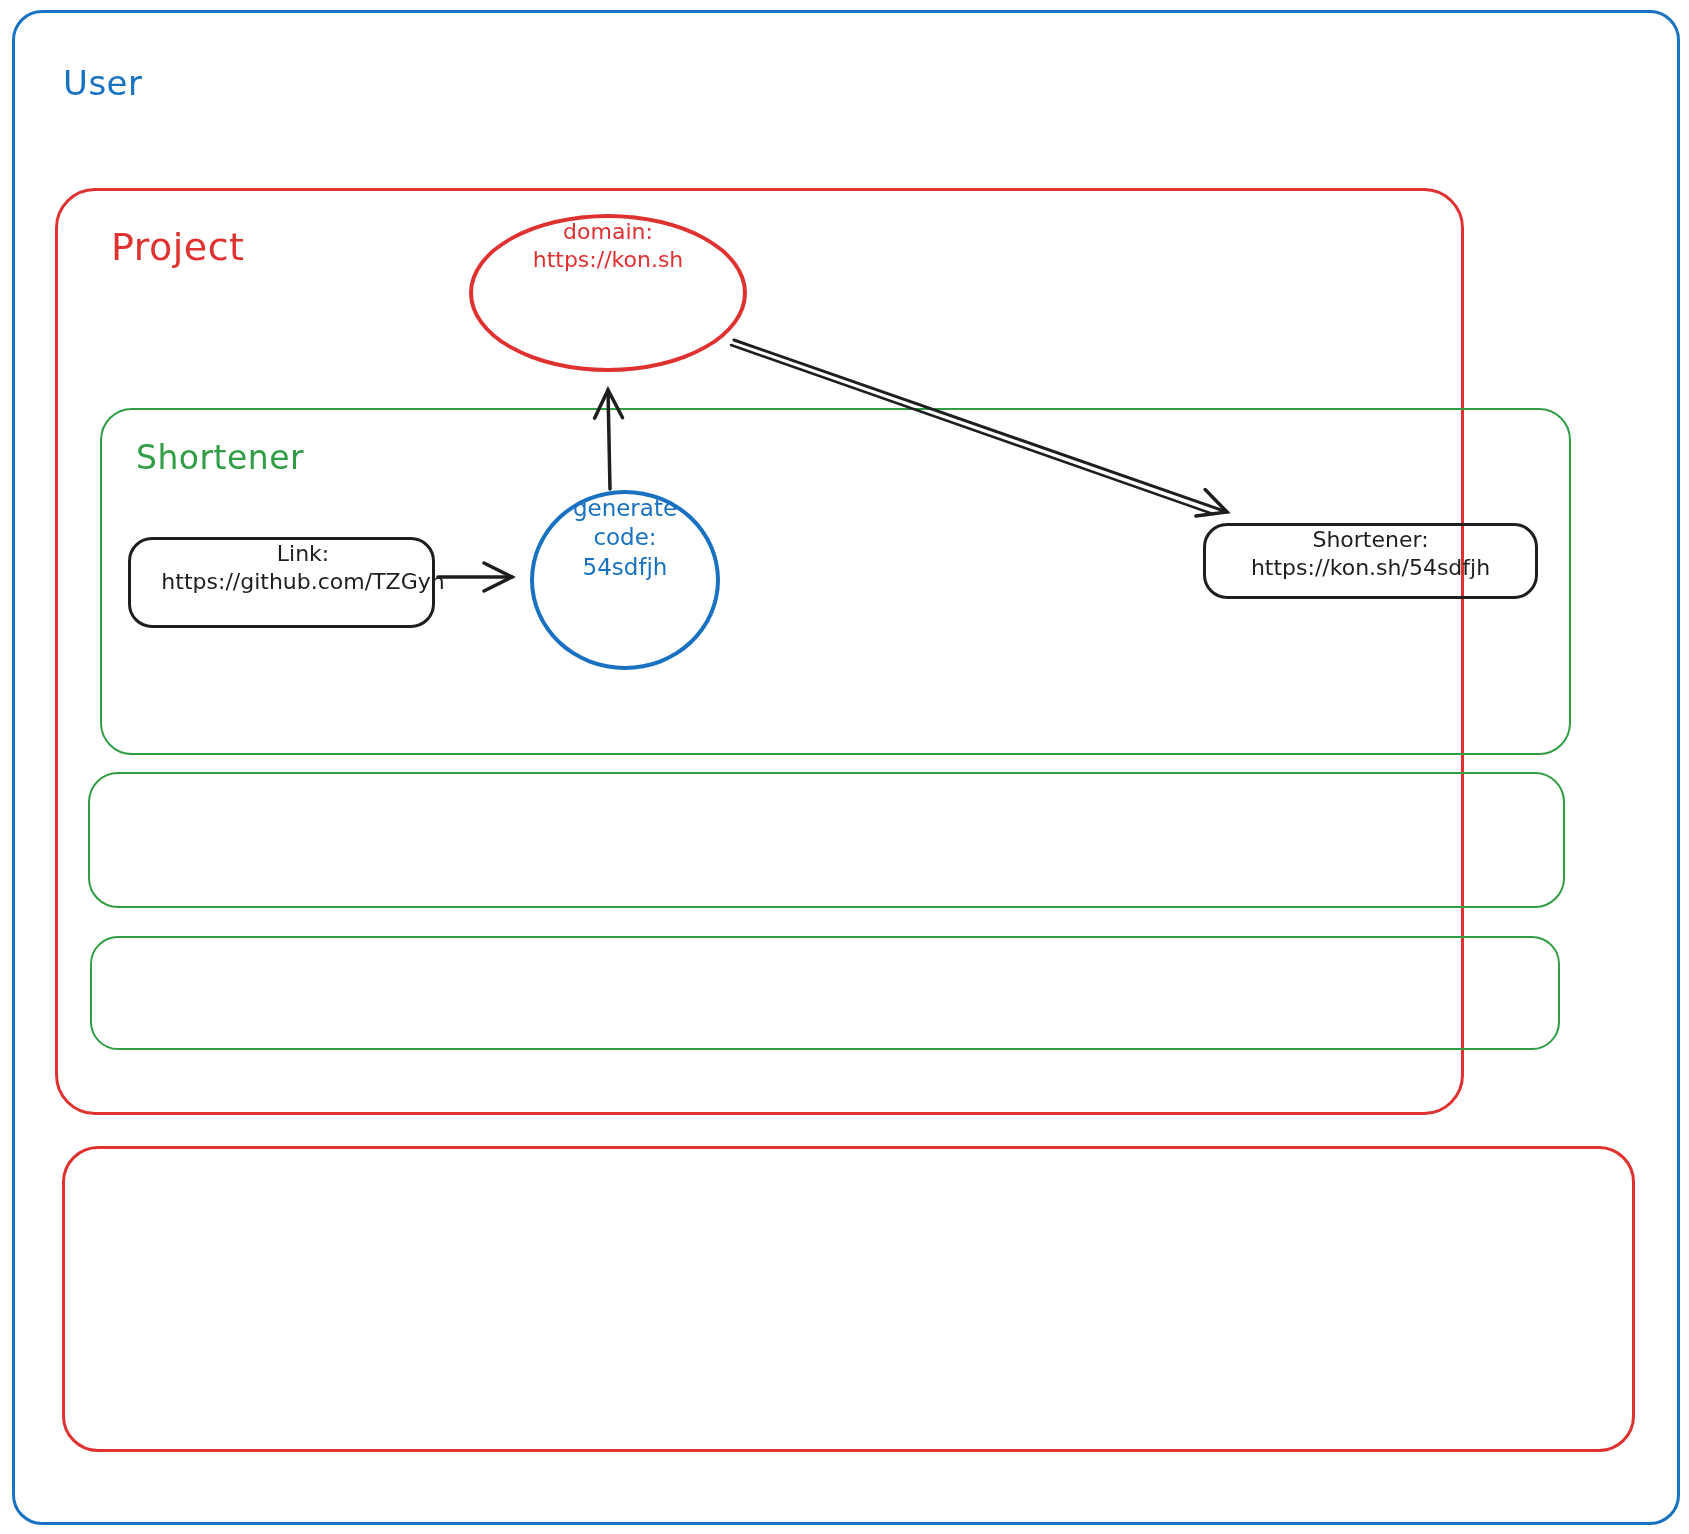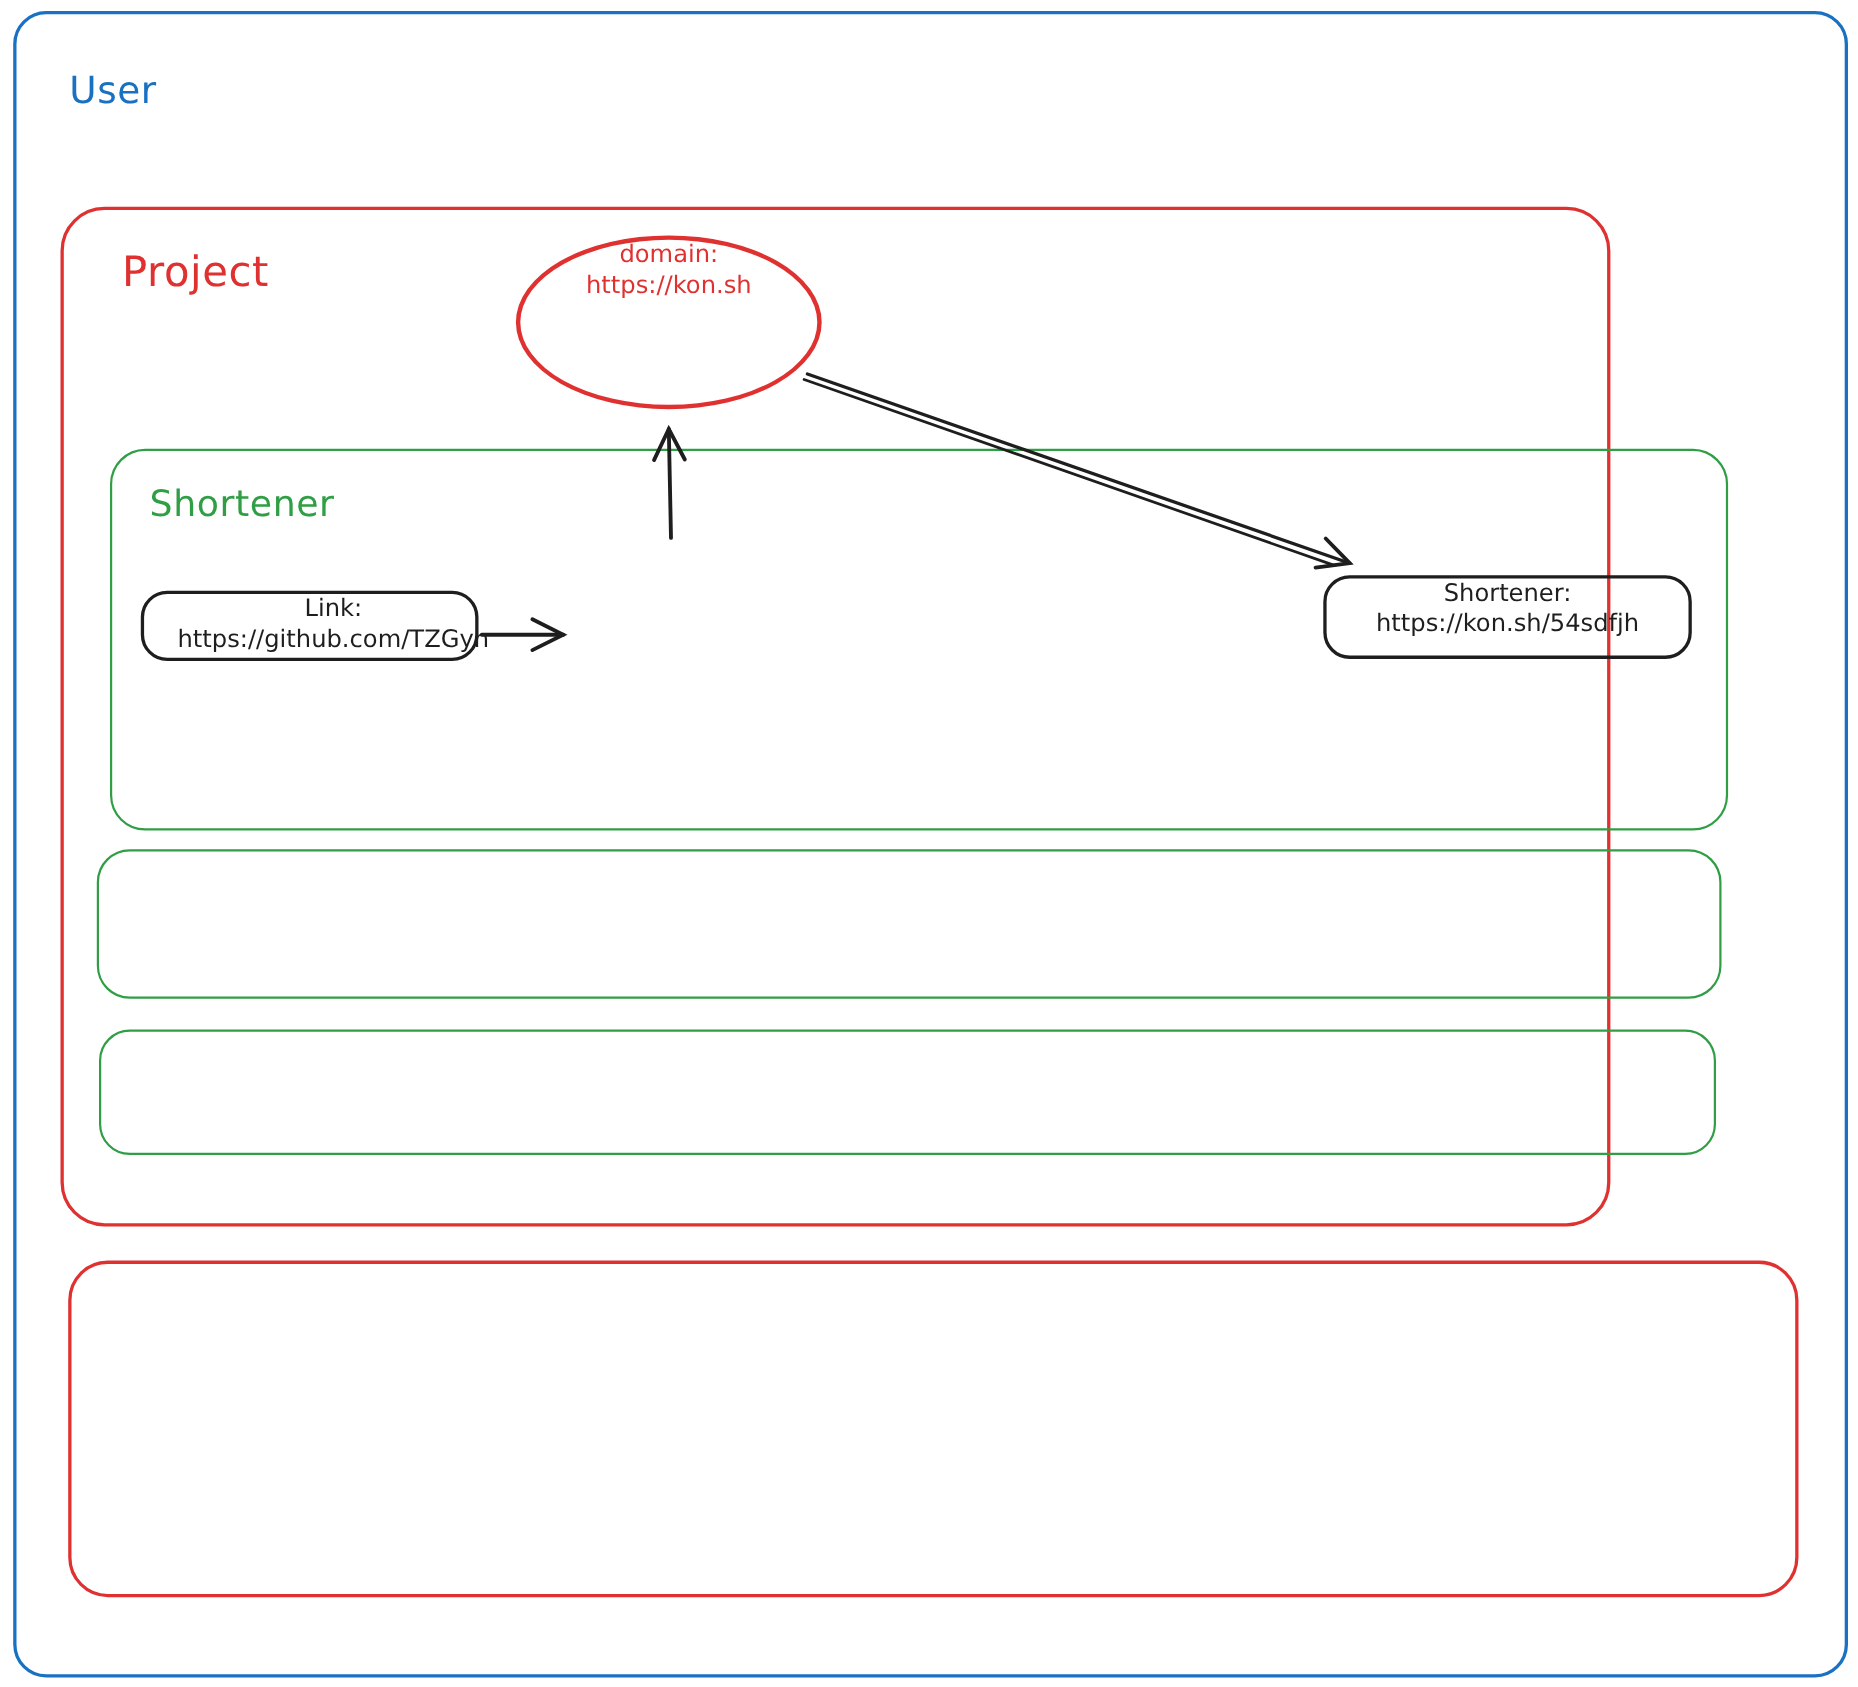--- a/index.html
+++ b/index.html
@@ -26,21 +26,21 @@
   .node{
     position:absolute; box-sizing:border-box; display:flex; flex-direction:column;
     align-items:center; text-align:center; line-height:1.28;
   }
   .domain-ellipse{
     left:469px; top:214px; width:278px; height:158px;
     border:4px solid var(--red); border-radius:50%;
     color:var(--red); font-size:22px;
   }
   .link-node{
-    left:128px; top:537px; width:307px; height:64px;
+    left:128px; top:537px; width:307px; height:91px;
     border:3px solid var(--ink); border-radius:24px;
     color:var(--ink); font-size:22px;padding-left:43px;
   }
   .code-node{
     left:530px; top:490px; width:190px; height:180px;
     border:4px solid var(--blue); border-radius:50%;
     color:var(--blue); font-size:23px;
   }
   .result-node{
     left:1203px; top:523px; width:335px; height:76px;
@@ -74,20 +74,25 @@
   <div class="node domain-ellipse">
     <span>domain:</span>
     <span>https://kon.sh</span>
   </div>
 
   <div class="node link-node">
     <span>Link:</span>
     <span>https://github.com/TZGyn</span>
   </div>
 
+  <div class="node code-node">
+    <span>generate</span>
+    <span>code:</span>
+    <span>54sdfjh</span>
+  </div>
 
   <div class="node result-node">
     <span>Shortener:</span>
     <span>https://kon.sh/54sdfjh</span>
   </div>
 
   <svg class="arrows" viewBox="0 0 1689 1534" xmlns="http://www.w3.org/2000/svg">
     <defs>
       <marker id="open-arrowhead" viewBox="0 0 40 40" refX="36" refY="20" markerWidth="40" markerHeight="40" markerUnits="userSpaceOnUse" orient="auto">
         <path d="M8,6 L36,20 L8,34" fill="none" stroke="#1e1e1e" stroke-width="3.5" stroke-linecap="round"></path>

